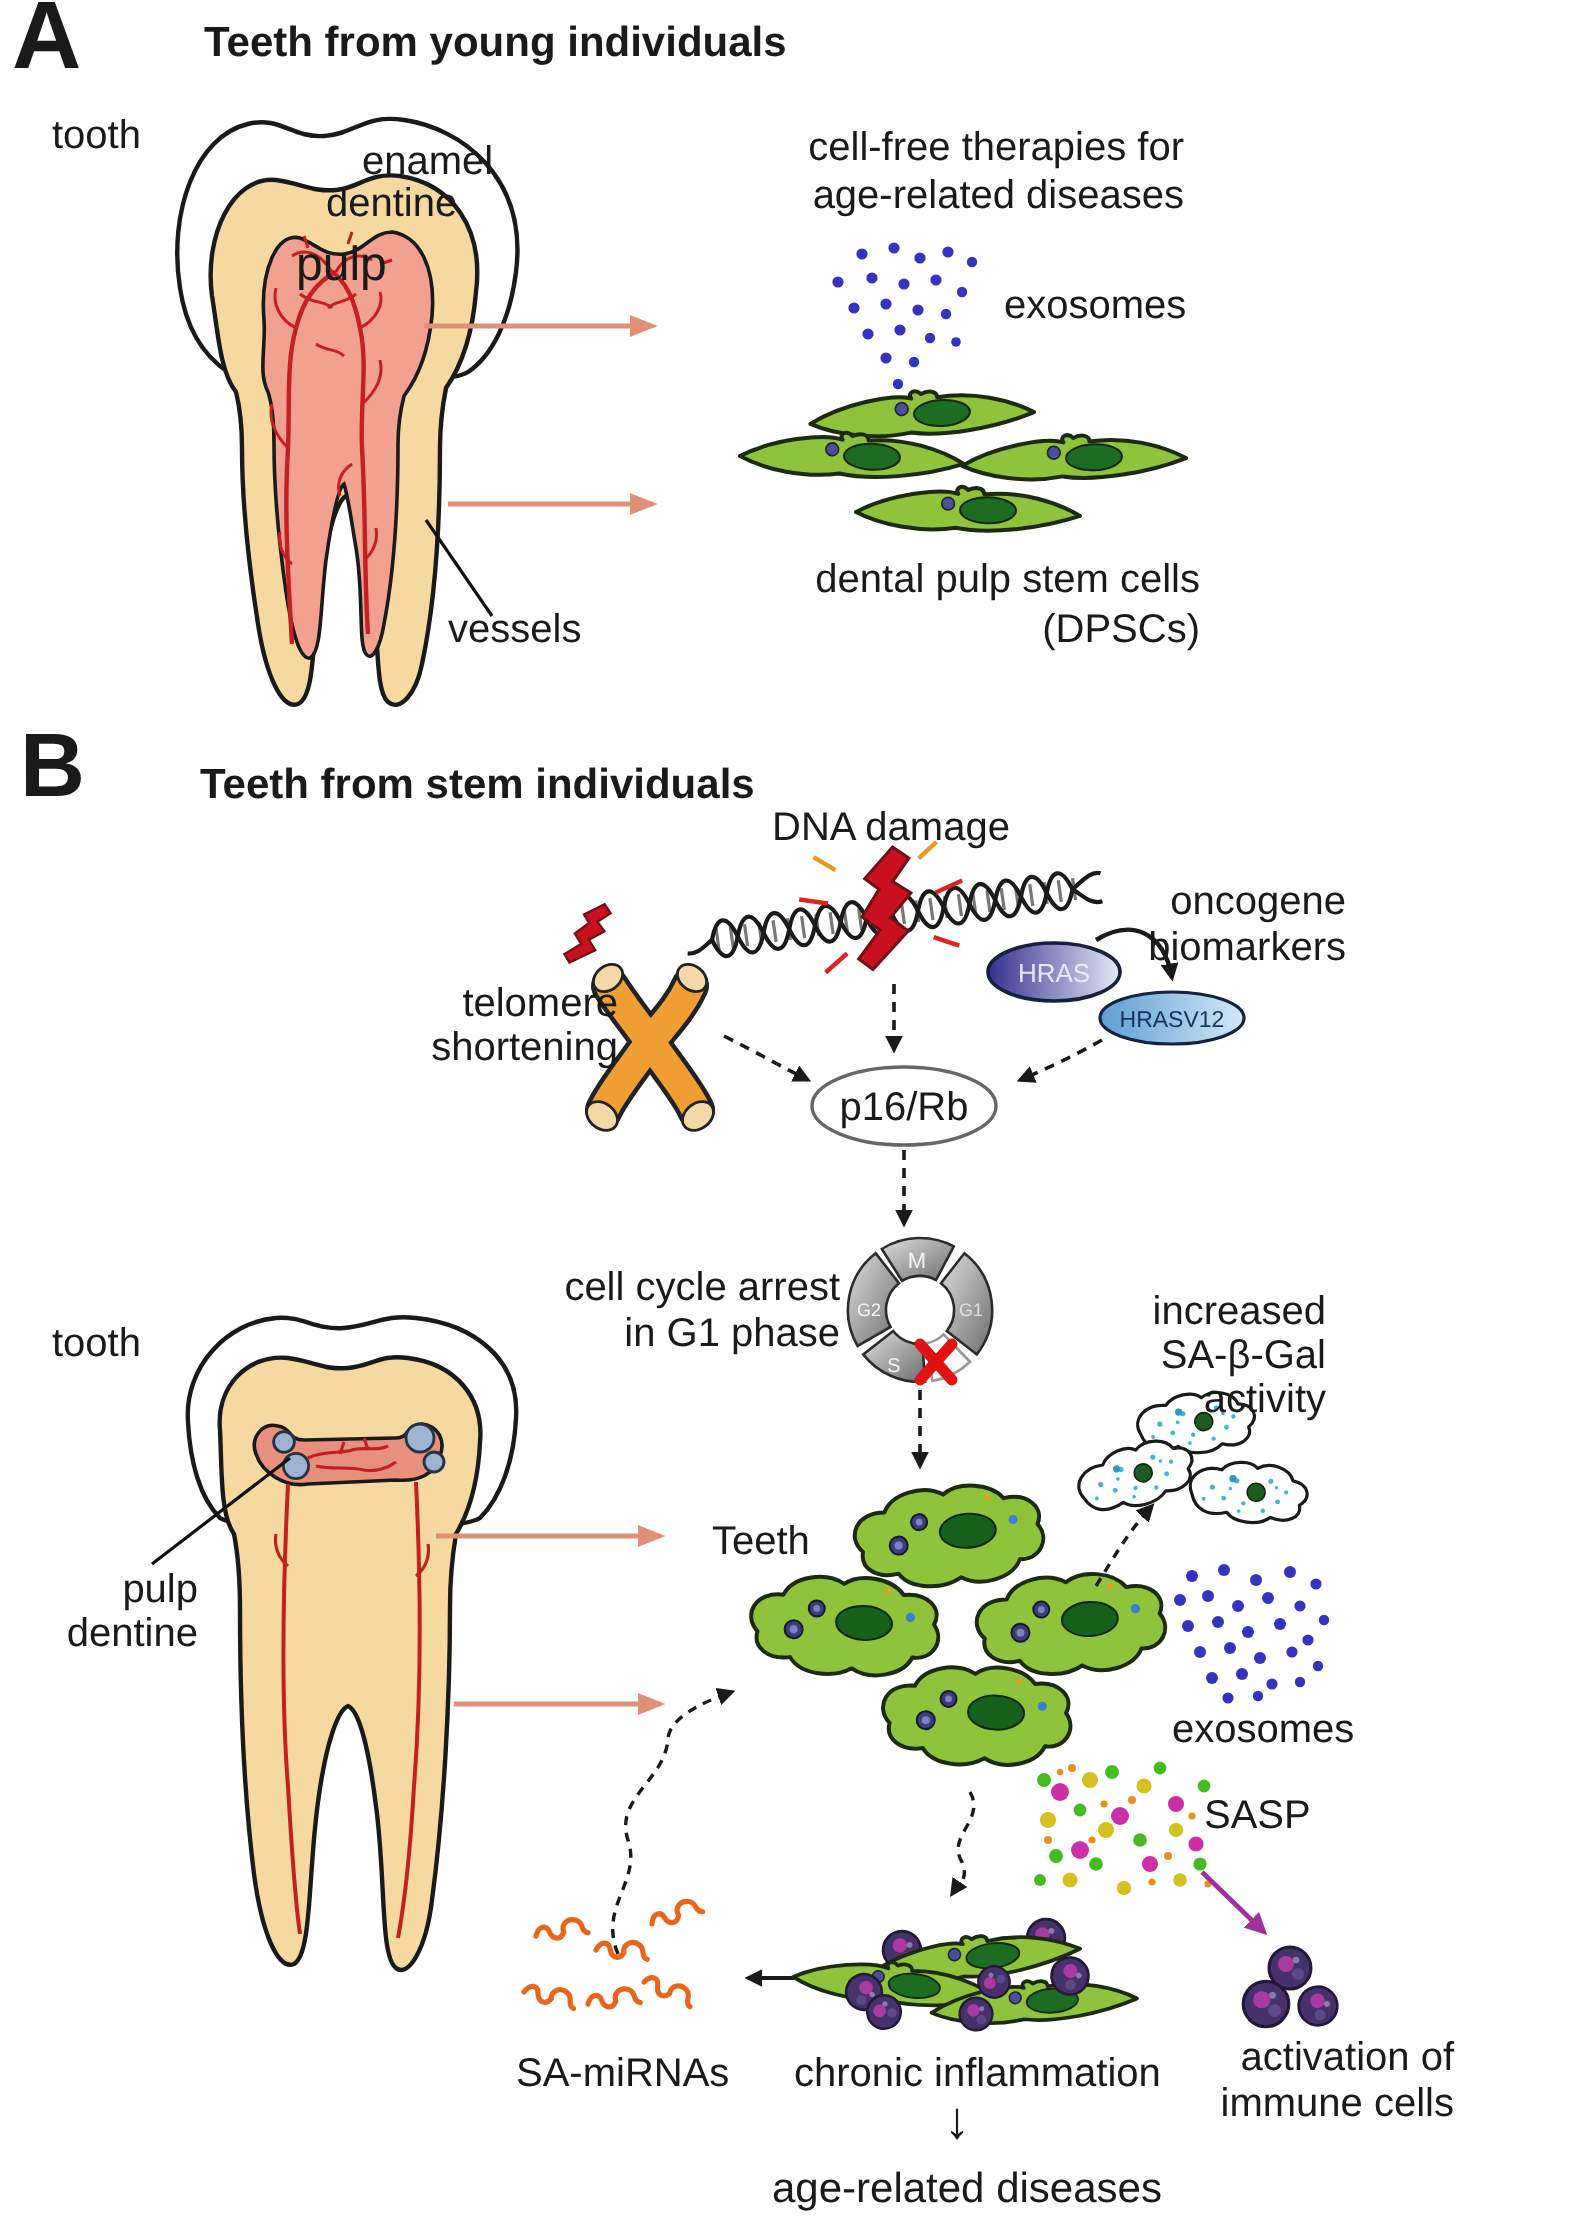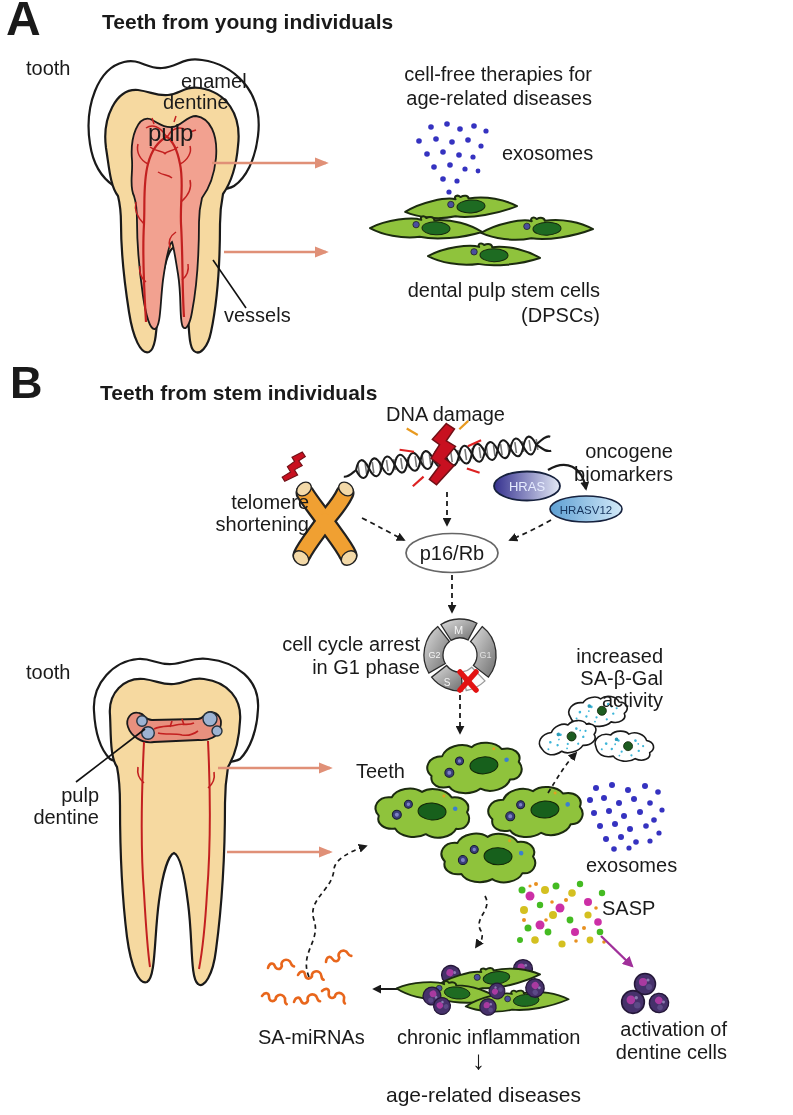--- a/index.html
+++ b/index.html
@@ -446,17 +446,17 @@
   <div>dentine</div>
 </div>
 <div class="t" style="left:356px;top:760px">Teeth</div>
 <div class="t" style="left:586px;top:854px">exosomes</div>
 <div class="t" style="left:602px;top:897px">SASP</div>
 <div class="t" style="left:258px;top:1026px">SA-miRNAs</div>
 <div class="t" style="left:397px;top:1026px">chronic inflammation</div>
 <div class="t dn" style="left:472px;top:1046px">↓</div>
 <div class="t c lh23" style="left:597px;top:1018px;width:130px">
   <div>activation of</div>
-  <div>dentine cells</div>
+  <div>immune cells</div>
 </div>
 <div class="t" style="left:386px;top:1083px;font-size:21px">age-related diseases</div>
 
 </div>
 
 </body></html>

